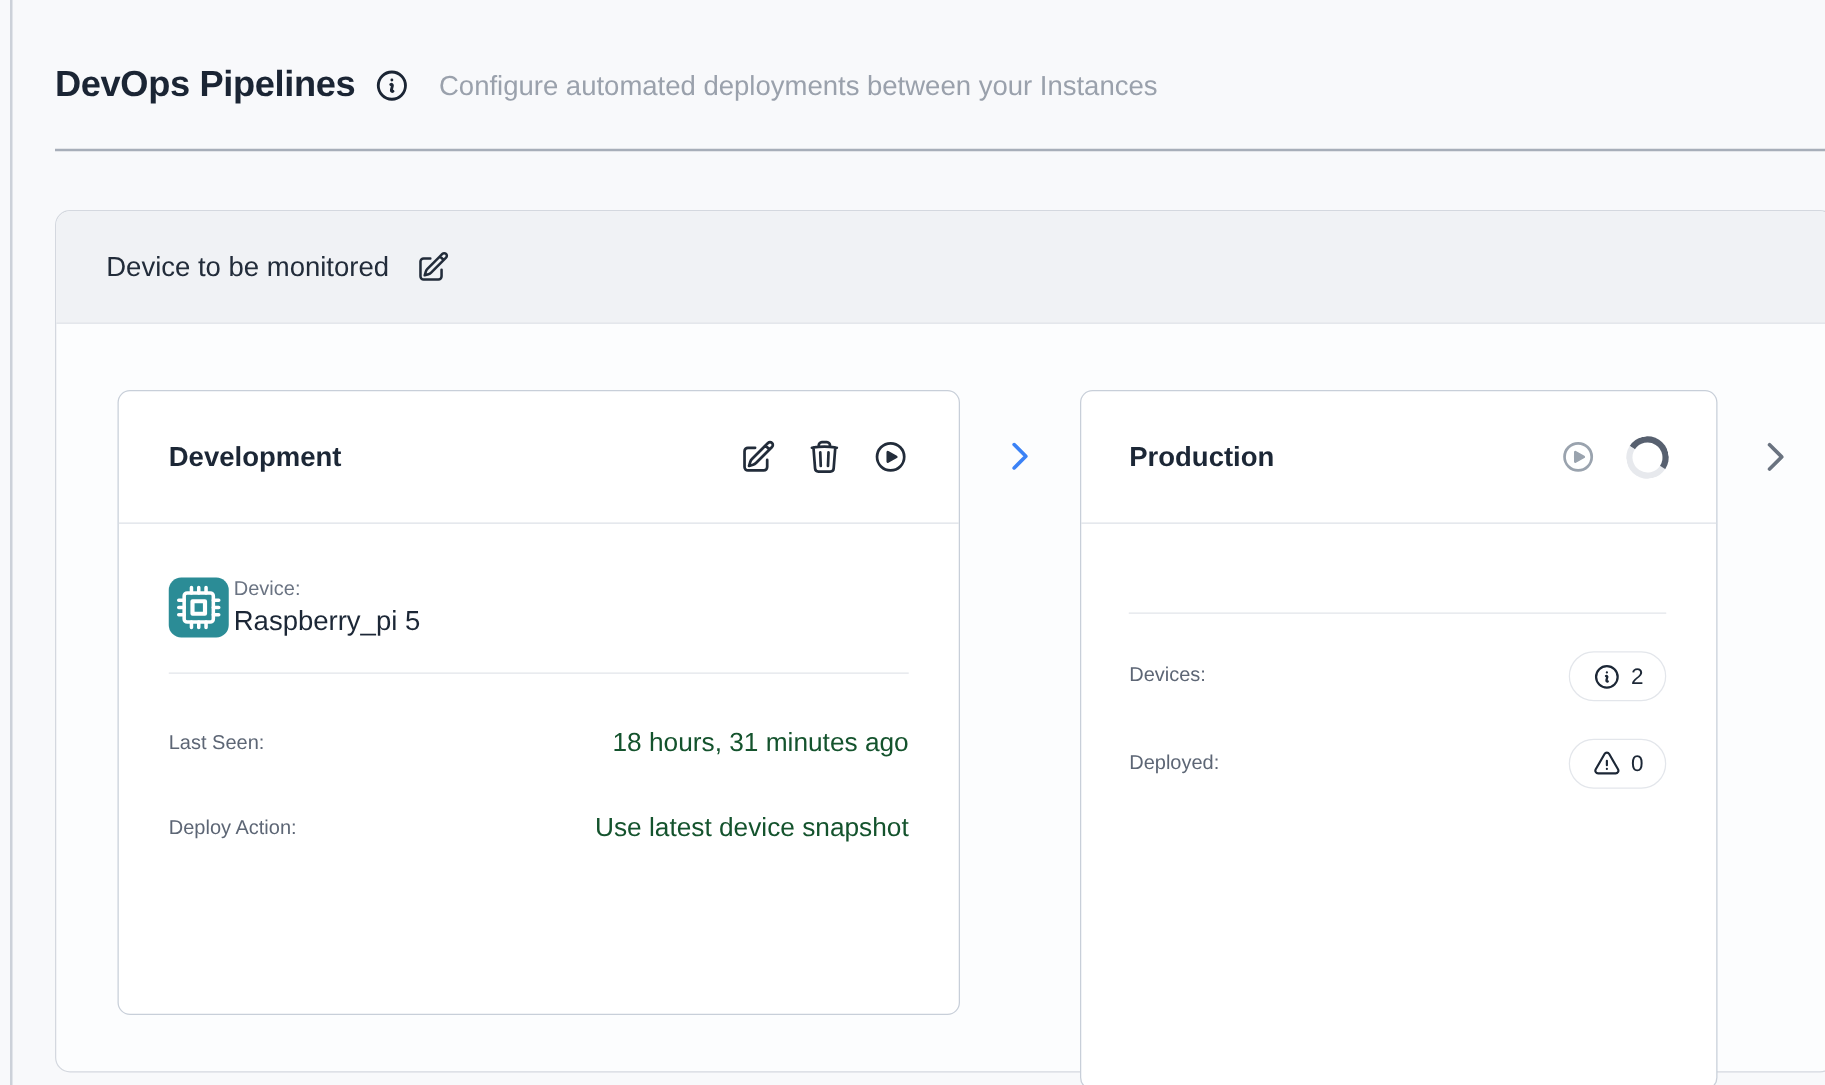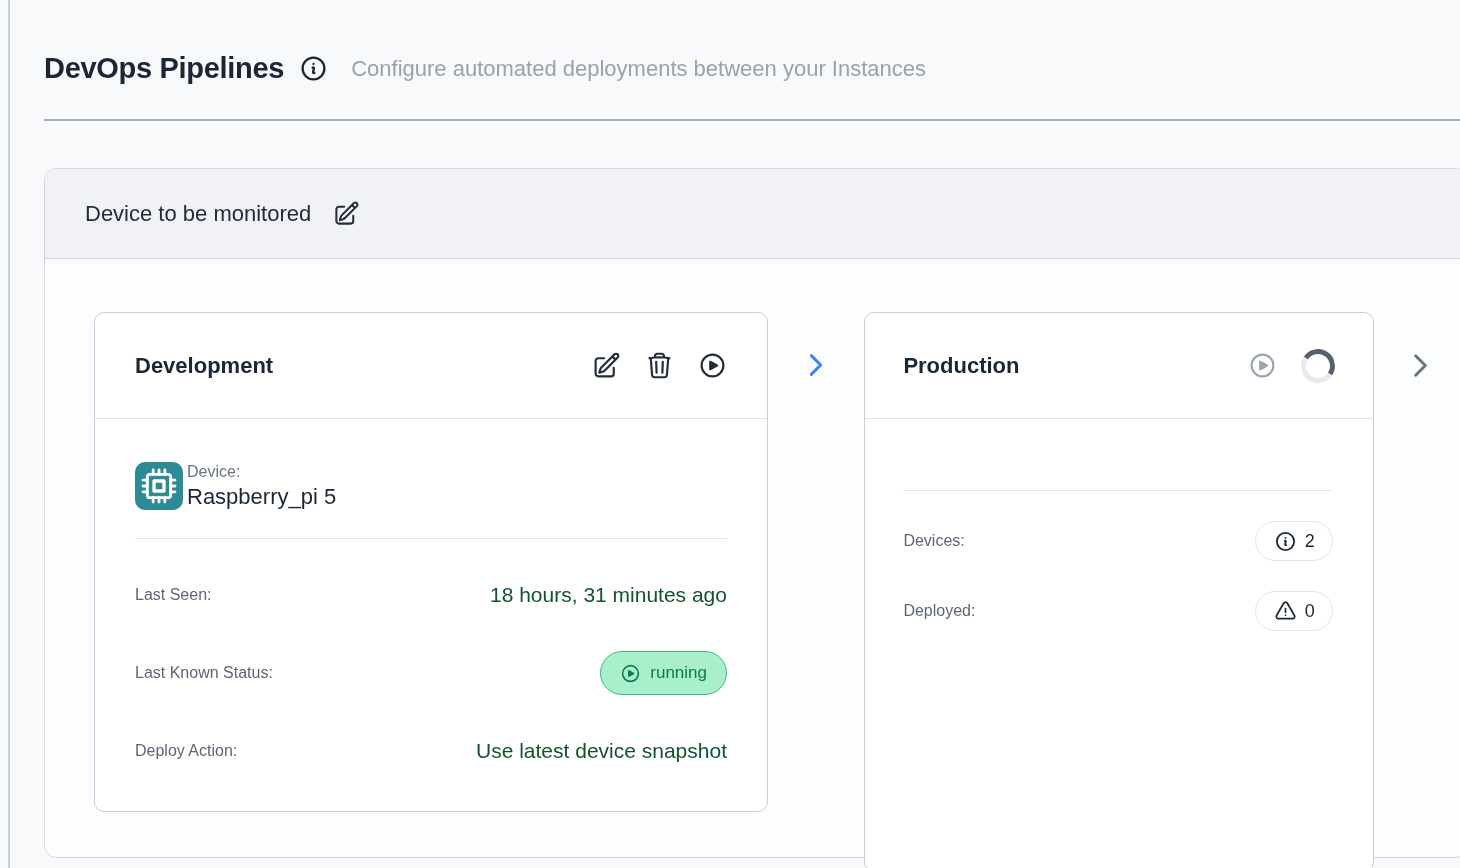--- a/index.html
+++ b/index.html
@@ -181,29 +181,20 @@
             <div class="entity-name">Raspberry_pi 5</div>
           </span>
         </div>
         <div class="inset-rule"></div>
 
         <div class="kv-row">
           <span class="kv-label">Last Seen:</span>
           <span class="kv-value">18 hours, 31 minutes ago</span>
         </div>
 
-        <div class="kv-row">
-          <span class="kv-label">Last Known Status:</span>
-          <span class="status-badge">
-            <svg>
-                <use href="#i-play"></use>
-              </svg>
-            <span>running</span>
-          </span>
-        </div>
 
         <div class="kv-row">
           <span class="kv-label">Deploy Action:</span>
           <span class="kv-value">Use latest device snapshot</span>
         </div>
       </div>
     </div>
 
     <div class="flow-arrow-col">
       <svg class="flow-arrow-icon">

